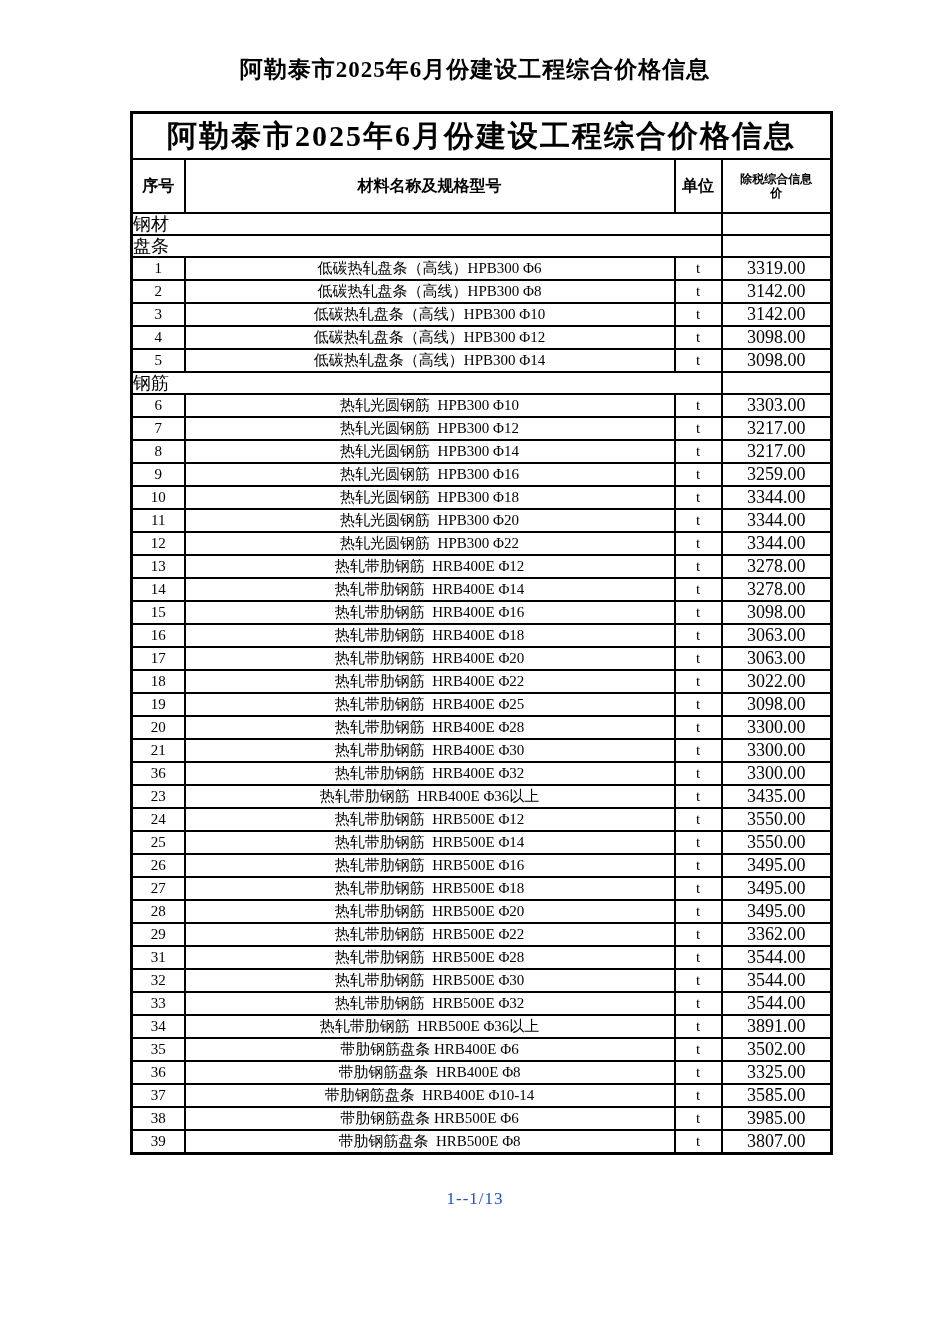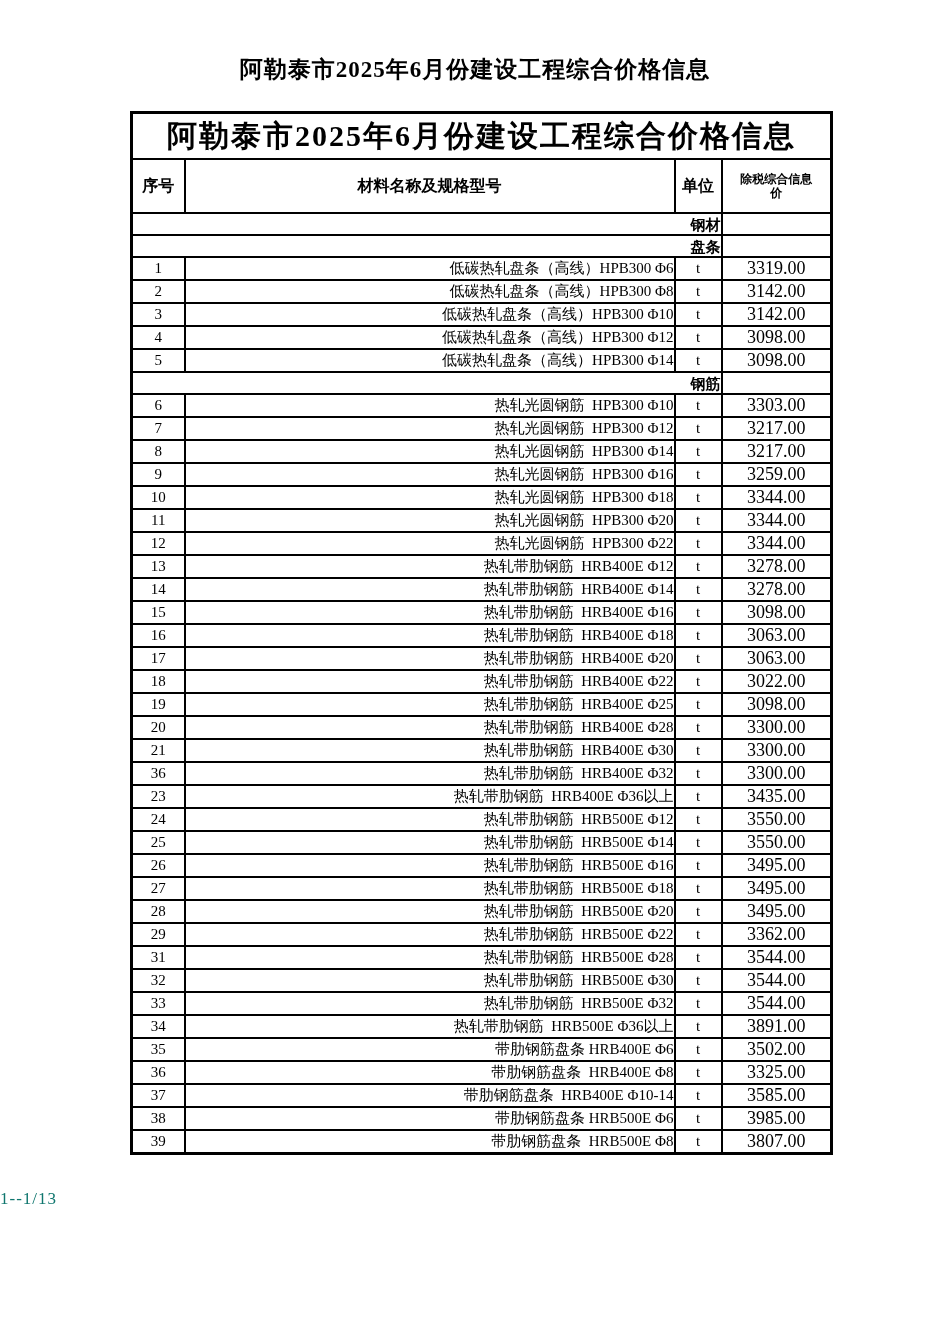--- a/index.html
+++ b/index.html
@@ -62,51 +62,51 @@
     font-size: 16px;
     line-height: 1.2;
   }
   tr.cols th.price-h { font-size: 12px; }
   tr.cols th.price-h span {
     display: inline-block;
     max-width: 80px;
   }
   tr.section-row td.sec {
     height: 20px;
-    text-align: right;
+    text-align: left;
     vertical-align: middle;
     font-family: "Liberation Sans", sans-serif;
-    font-weight: bold;
-    font-size: 15px;
+    font-weight: normal;
+    font-size: 18px;
     line-height: 1;
   }
   tr.item-row td { height: 20px; vertical-align: middle; }
   td.no {
     text-align: center;
     font-size: 15px;
   }
   td.name {
-    text-align: right;
+    text-align: center;
     padding-left: 4px;
     font-size: 15px;
     white-space: pre;
   }
   td.unit {
     text-align: center;
     font-size: 15px;
   }
   td.price {
     text-align: center;
     font-size: 18px;
   }
   .page-footer {
     margin-top: 34px;
-    text-align: left;
+    text-align: center;
     font-size: 17px;
-    color: #0f766e;
+    color: #1d4ed8;
     letter-spacing: 1px;
   }
 </style>
 </head>
 <body>
 
 <div class="page">
 
   <h1 class="page-title">阿勒泰市2025年6月份建设工程综合价格信息</h1>
 

